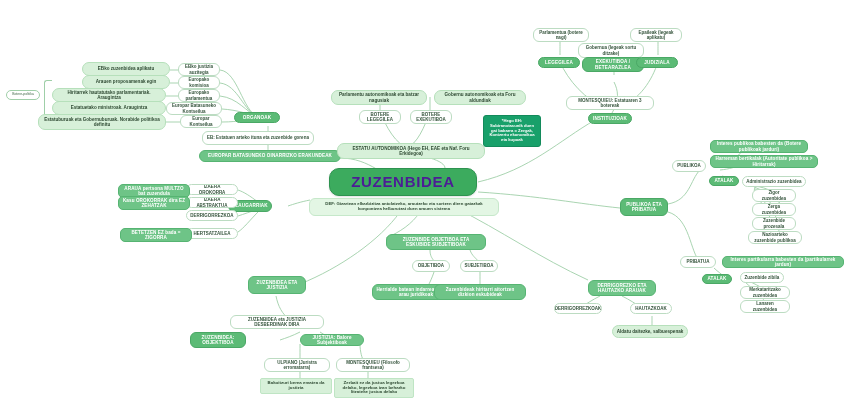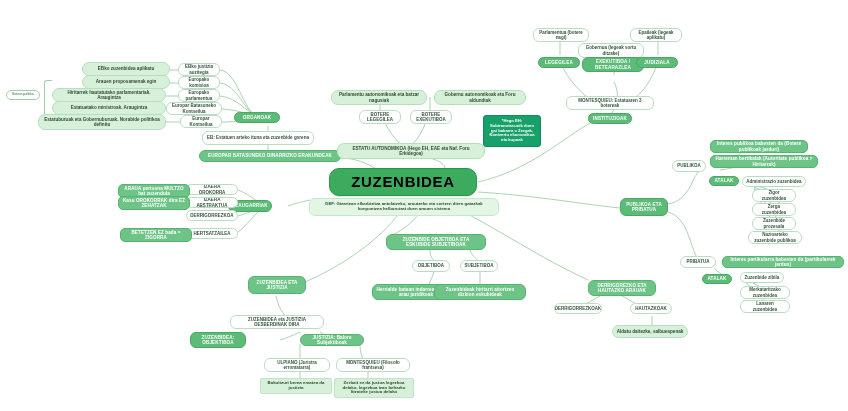--- a/index.html
+++ b/index.html
@@ -20,21 +20,21 @@
     text-align:center;
     border-radius:7px;
     line-height:1.12;
     padding:2px 3px;
     overflow:hidden;
   }
   
   .n-root{
     background:#3cab5e;
     border:1px solid #2e9350;
-    color:#000000;
+    color:#4c1d95;
     font-weight:bold;
     font-size:15px;
     letter-spacing:.7px;
     border-radius:10px;
     box-shadow:0 1px 2px rgba(0,0,0,.12);
   }
   .n-solid{
     background:#5cbb76;
     border:1px solid #4aa865;
     color:#ffffff;

